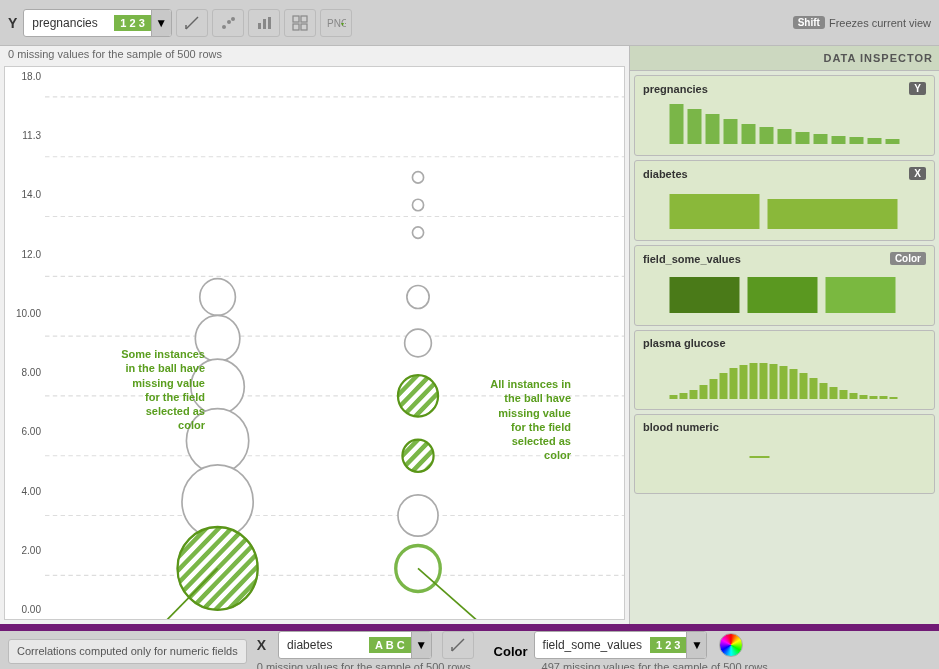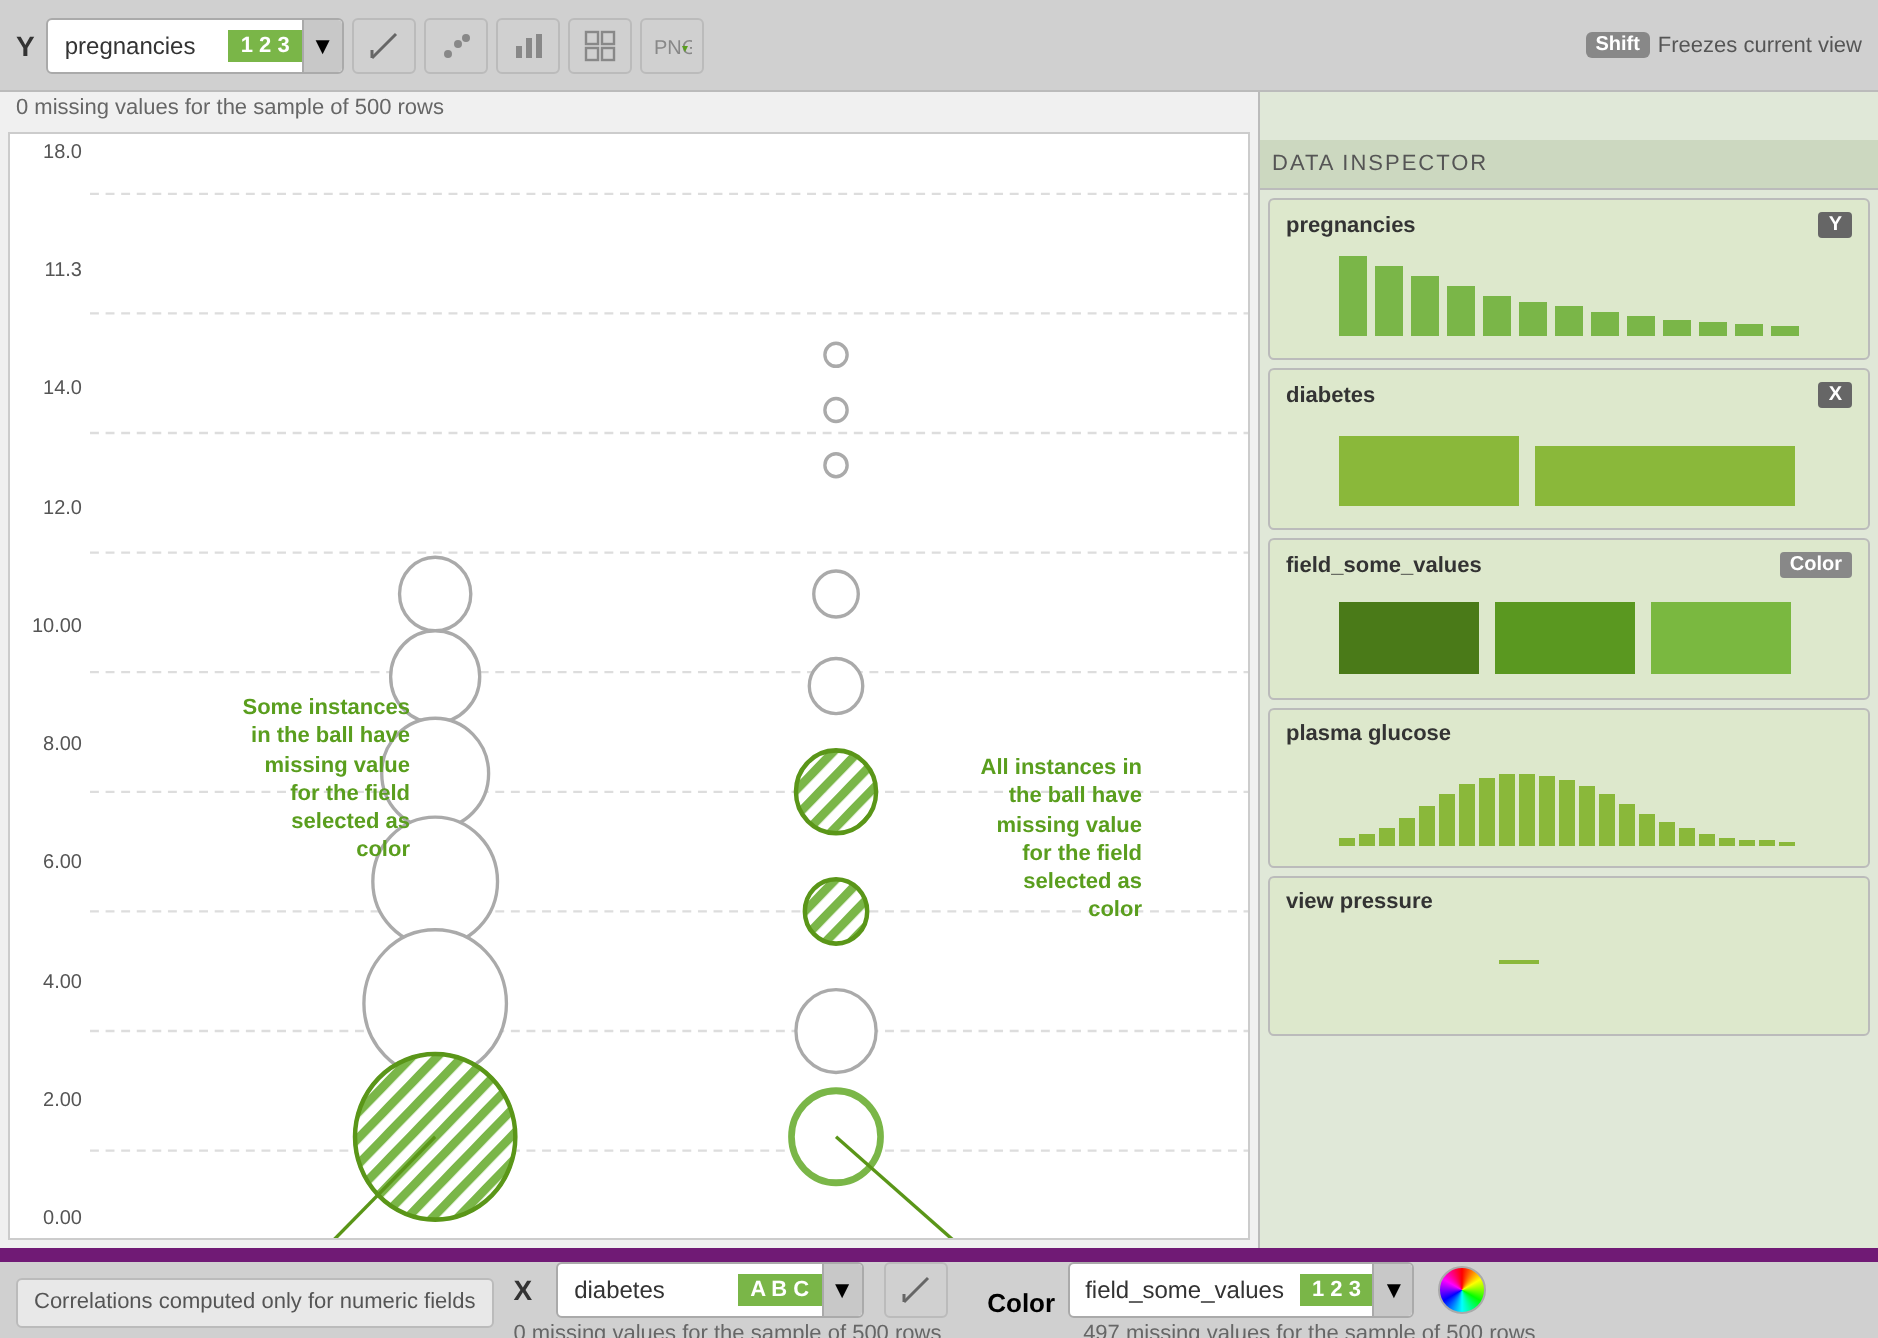--- a/index.html
+++ b/index.html
@@ -202,29 +202,28 @@
 
     
     .inspector-panel {
       width: 310px;
       background: #e0e8d8;
       border-left: 1px solid #bbb;
       display: flex;
       flex-direction: column;
     }
     .inspector-header {
-      text-align: left;
-      font-size: 11px;
-      font-weight: normal;
+      text-align: right;
+      font-size: 11px;
+      font-weight: bold;
       color: #555;
       letter-spacing: 1px;
       padding: 6px;
       background: #ccd8c0;
       border-bottom: 1px solid #bbb;
-      margin-top: 24px;
     }
     .inspector-body {
       flex: 1;
       overflow-y: auto;
       padding: 4px;
     }
     .inspector-field {
       background: #dde8cc;
       border: 1px solid #bbb;
       border-radius: 3px;
@@ -482,21 +481,21 @@
             <rect x="200" y="42" width="8" height="4" fill="#8ab83a"></rect>
             <rect x="210" y="43" width="8" height="3" fill="#8ab83a"></rect>
             <rect x="220" y="43" width="8" height="3" fill="#8ab83a"></rect>
             <rect x="230" y="44" width="8" height="2" fill="#8ab83a"></rect>
           </svg>
         </div>
       </div>
 
       <div class="inspector-field">
         <div class="inspector-field-header">
-          <span class="inspector-field-name">view pressure</span>
+          <span class="inspector-field-name">blood numeric</span>
           <span class="inspector-field-badge" style="background:transparent;"></span>
         </div>
         <div class="mini-chart">
           <svg width="100%" height="30" viewBox="0 0 250 30">
             <line x1="90" y1="20" x2="110" y2="20" stroke="#8ab83a" stroke-width="2"></line>
           </svg>
         </div>
       </div>
 
     </div>

